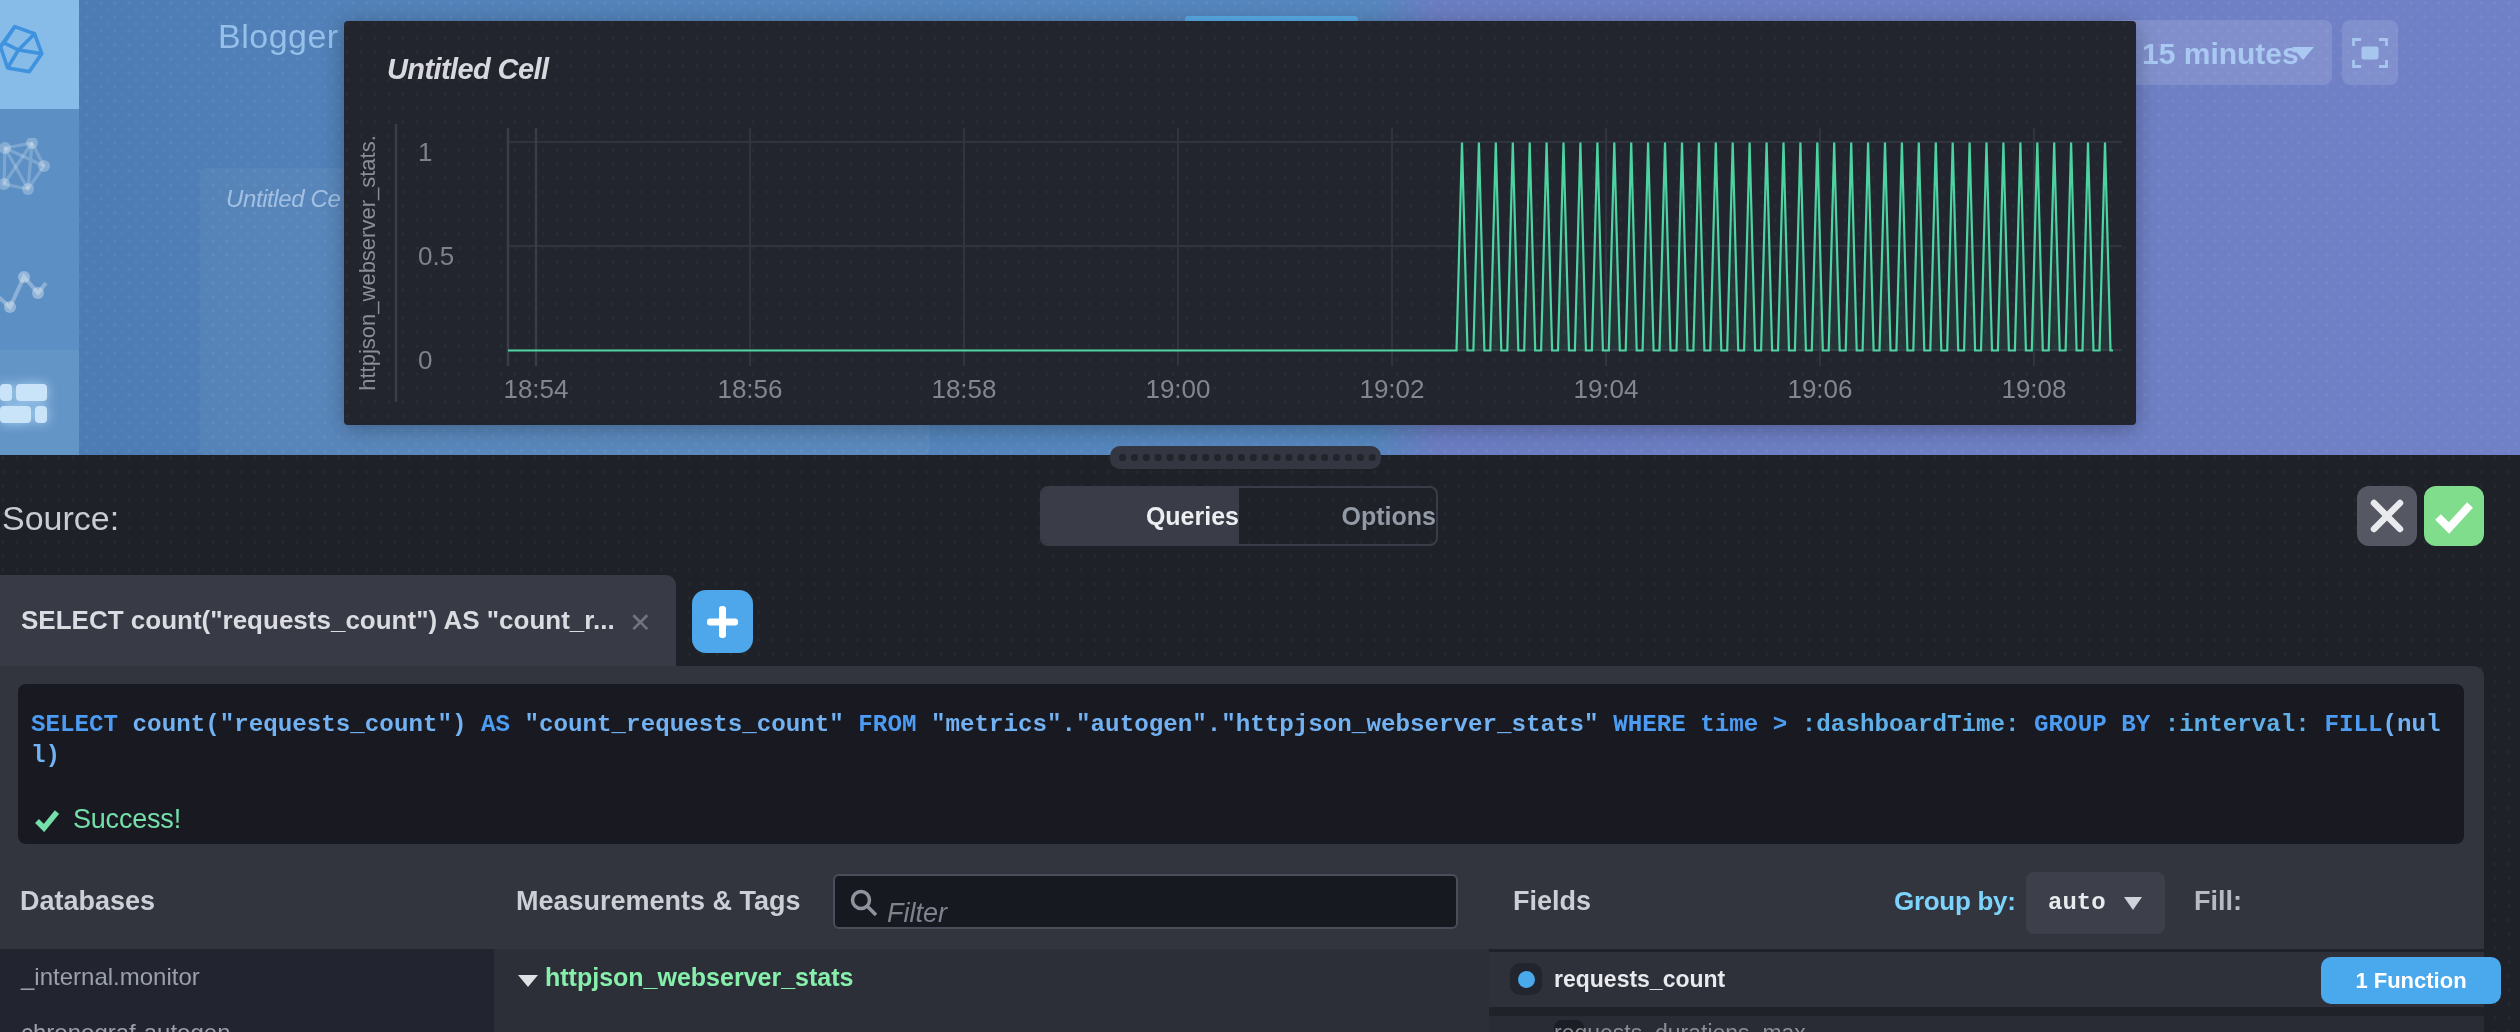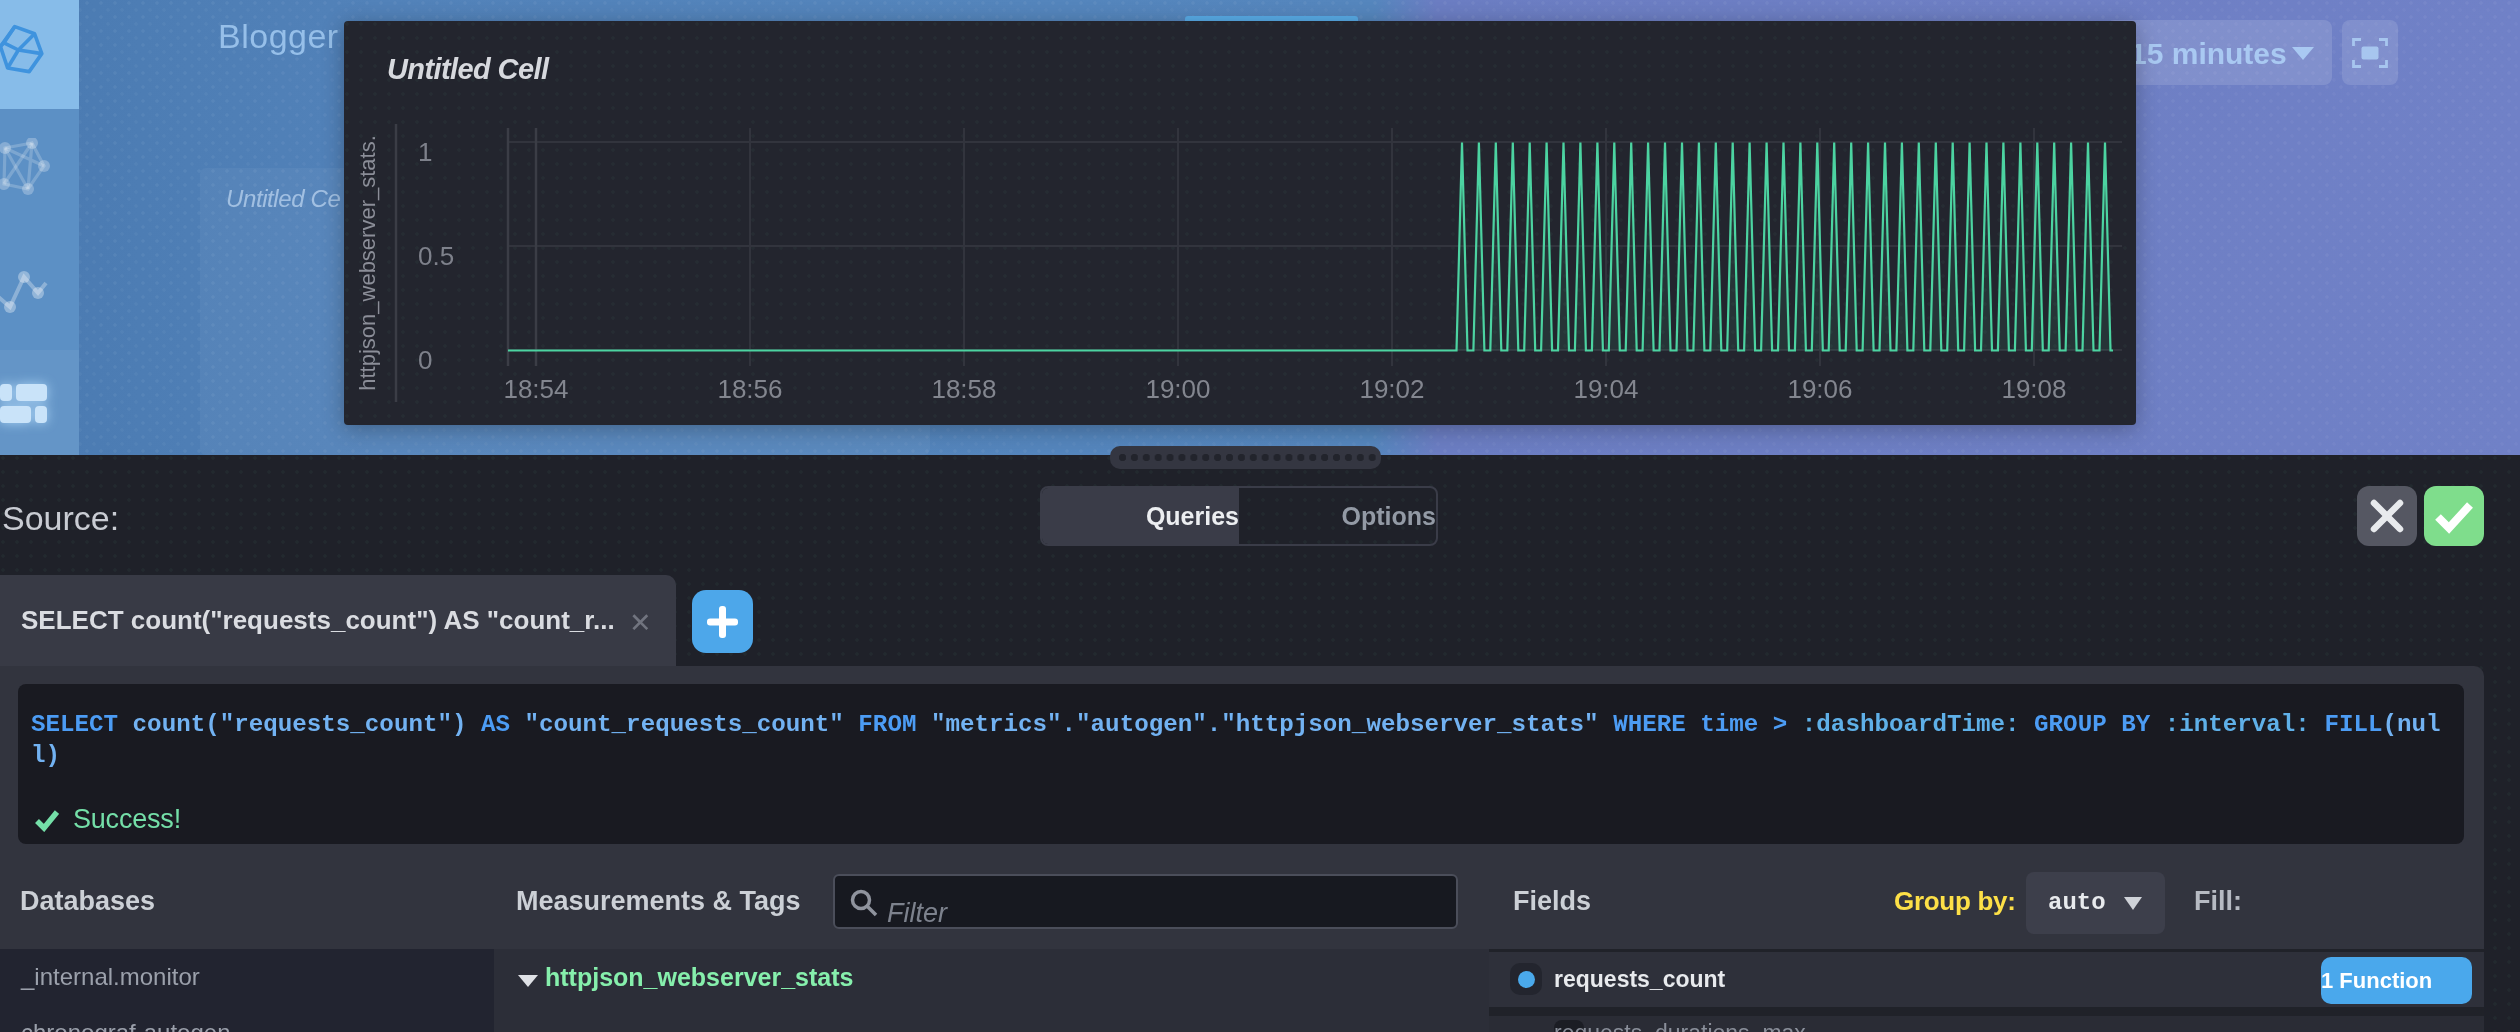--- a/index.html
+++ b/index.html
@@ -11,21 +11,21 @@
  linear-gradient(90deg,#4a7ab1 0%,#5282b9 15%,#5485bc 42%,#5586bd 54.5%,#6b7dc2 57%,#6e7fc4 82%,#7081c7 100%);
 background-size:14px 14px,14px 14px,100% 100%;background-position:0 0,7px 7px,0 0;}
 .sidebar{position:absolute;left:0;top:0;width:79px;height:455px;background:#5c90c5}
 .sb1{position:absolute;left:0;top:0;width:79px;height:109px;background:#87bce9}
 .sb4{position:absolute;left:0;top:350px;width:79px;height:105px;background:rgba(255,255,255,0.05)}
 .blogger{position:absolute;left:218px;top:17px;font-size:34px;color:#96bfe9;letter-spacing:0.5px}
 .ghost{position:absolute;left:200px;top:168px;width:730px;height:287px;background:rgba(255,255,255,0.045);border-radius:6px}
 .ghost-title{position:absolute;left:26px;top:17px;font-size:24px;letter-spacing:-0.4px;font-weight:normal;font-style:italic;color:rgba(207,228,250,0.62)}
 .cyanstrip{position:absolute;left:1185px;top:16px;width:173px;height:5px;background:#58abe6;border-radius:3px 3px 0 0}
 .btn15{position:absolute;left:2106px;top:20px;width:226px;height:65px;background:rgba(255,255,255,0.13);border-radius:8px}
-.btn15 span{position:absolute;left:24px;top:17px;font-size:30px;font-weight:bold;color:#a9c9f2}
+.btn15 span{position:absolute;left:36px;top:17px;font-size:30px;font-weight:bold;color:#a9c9f2}
 .caret15{position:absolute;left:186px;top:27px;width:0;height:0;border-left:11px solid transparent;border-right:11px solid transparent;border-top:13px solid #a9c9f2}
 .btnfs{position:absolute;left:2342px;top:20px;width:56px;height:65px;background:rgba(255,255,255,0.12);border-radius:8px}
 
 .panel{position:absolute;left:344px;top:21px;width:1792px;height:404px;background:#23252e;border-radius:4px;box-shadow:0 4px 22px rgba(0,0,0,0.28);
 background-image:radial-gradient(circle at 3px 3px, rgba(110,220,175,0.04) 1.5px, rgba(0,0,0,0) 1.8px);background-size:14px 14px}
 .ptitle{position:absolute;left:43px;top:32px;font-size:29px;letter-spacing:-0.6px;font-weight:bold;font-style:italic;color:#d7d9de}
 
 .bottom{position:absolute;left:0;top:455px;width:2520px;height:577px;background:#1f2129;
 background-image:radial-gradient(circle at 3px 3px, rgba(110,220,175,0.045) 1.5px, rgba(0,0,0,0) 1.8px);background-size:14px 14px}
 .handle{position:absolute;left:1110px;top:-9px;width:271px;height:23px;background:#343641;border-radius:10px}
@@ -58,21 +58,21 @@
 .coldb{position:absolute;left:0;top:494px;width:494px;height:83px;background:#222430;overflow:hidden}
 .coldb div{position:absolute;left:21px;font-size:24px;color:#9ba0ab}
 .colmt{position:absolute;left:494px;top:494px;width:995px;height:83px;background:#2c2e38}
 .mcaret{position:absolute;left:24px;top:26px;width:0;height:0;border-left:10px solid transparent;border-right:10px solid transparent;border-top:12px solid #dfe1e6}
 .colmt b{position:absolute;left:51px;top:14px;font-size:25px;color:#86efac}
 .colf{position:absolute;left:1489px;top:494px;width:995px;height:83px;background:#202229}
 .frow1{position:absolute;left:0;top:3px;width:995px;height:55px;background:#2e303a}
 .toggle{position:absolute;left:21px;top:11px;width:32px;height:32px;background:#23252e;border-radius:10px}
 .toggle i{position:absolute;left:7.5px;top:7.5px;width:17px;height:17px;border-radius:50%;background:#4aa9eb}
 .frow1 b{position:absolute;left:65px;top:14px;font-size:23px;color:#e8eaed}
-.fbtn{position:absolute;left:832px;top:5px;width:151px;height:47px;background:#4aa8ec;border-radius:10px;line-height:47px;font-size:22px;font-weight:bold;color:#fff}
+.fbtn{position:absolute;left:832px;top:5px;width:180px;height:47px;background:#4aa8ec;border-radius:10px;text-align:center;line-height:47px;font-size:22px;font-weight:bold;color:#fff}
 .frow2{position:absolute;left:0;top:67px;width:995px;height:16px;background:#2a2c35}
 .cbox{position:absolute;left:22px;top:2px;width:30px;height:14px;background:#1b1d24;border-radius:8px 8px 0 0}
 .frow2 span{position:absolute;left:65px;top:4px;font-size:23px;color:#8a8f9a}
 </style></head>
 <body>
 <div class="top">
   <div class="ghost">
       <div class="ghost-title">Untitled Ce</div>
     </div>
   <div class="blogger">Blogger</div>
@@ -210,21 +210,21 @@
   <div class="bodypanel">
     <div class="codebox">
       <div class="code"><span class="k">SELECT</span> count("requests_count") <span class="k">AS</span> "count_requests_count" <span class="k">FROM</span> "metrics"."autogen"."httpjson_webserver_stats" <span class="k">WHERE</span> <span class="k">time</span> <span class="k">&gt;</span> <span class="v">:dashboardTime:</span> <span class="k">GROUP</span> <span class="k">BY</span> <span class="v">:interval:</span> <span class="k">FILL</span>(null)</div>
       <div class="success"><svg width="24" height="24" viewBox="0 0 24 24">
             <path d="M2,13 L9,20 L22,4" stroke="#74dfa8" stroke-width="5.5" fill="none"></path>
           </svg>Success!</div>
     </div>
     <div class="hh" style="left:20px">Databases</div>
     <div class="hh" style="left:516px">Measurements &amp; Tags</div>
     <div class="hh" style="left:1513px">Fields</div>
-    <div class="hh" style="left:1894px;color:#fde047;font-size:26px;letter-spacing:-0.3px">Group by:</div>
+    <div class="hh" style="left:1894px;color:#7dd3fc;font-size:26px;letter-spacing:-0.3px">Group by:</div>
     <div class="hh" style="left:2194px;color:#b6bac2">Fill:</div>
     <div class="filter">
       <svg width="30" height="30" viewBox="0 0 30 30" style="position:absolute;left:14px;top:12px">
         <circle cx="12" cy="12" r="8.5" stroke="#8f939d" stroke-width="3.5" fill="none"></circle>
         <line x1="18.5" y1="18.5" x2="27" y2="27" stroke="#8f939d" stroke-width="3.5"></line>
       </svg>
       <span>Filter</span>
     </div>
     <div class="dd2" style="left:2026px;width:139px"><span style="margin-left:22px">auto</span><i class="ddcaret" style="right:23px;top:25px;border-left-width:9px;border-right-width:9px"></i></div>
   </div>

